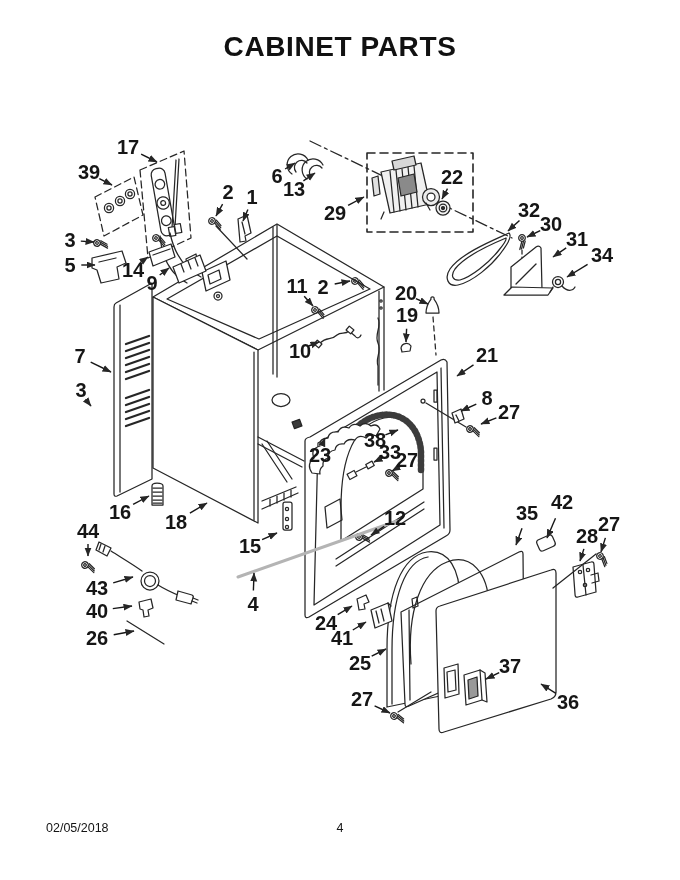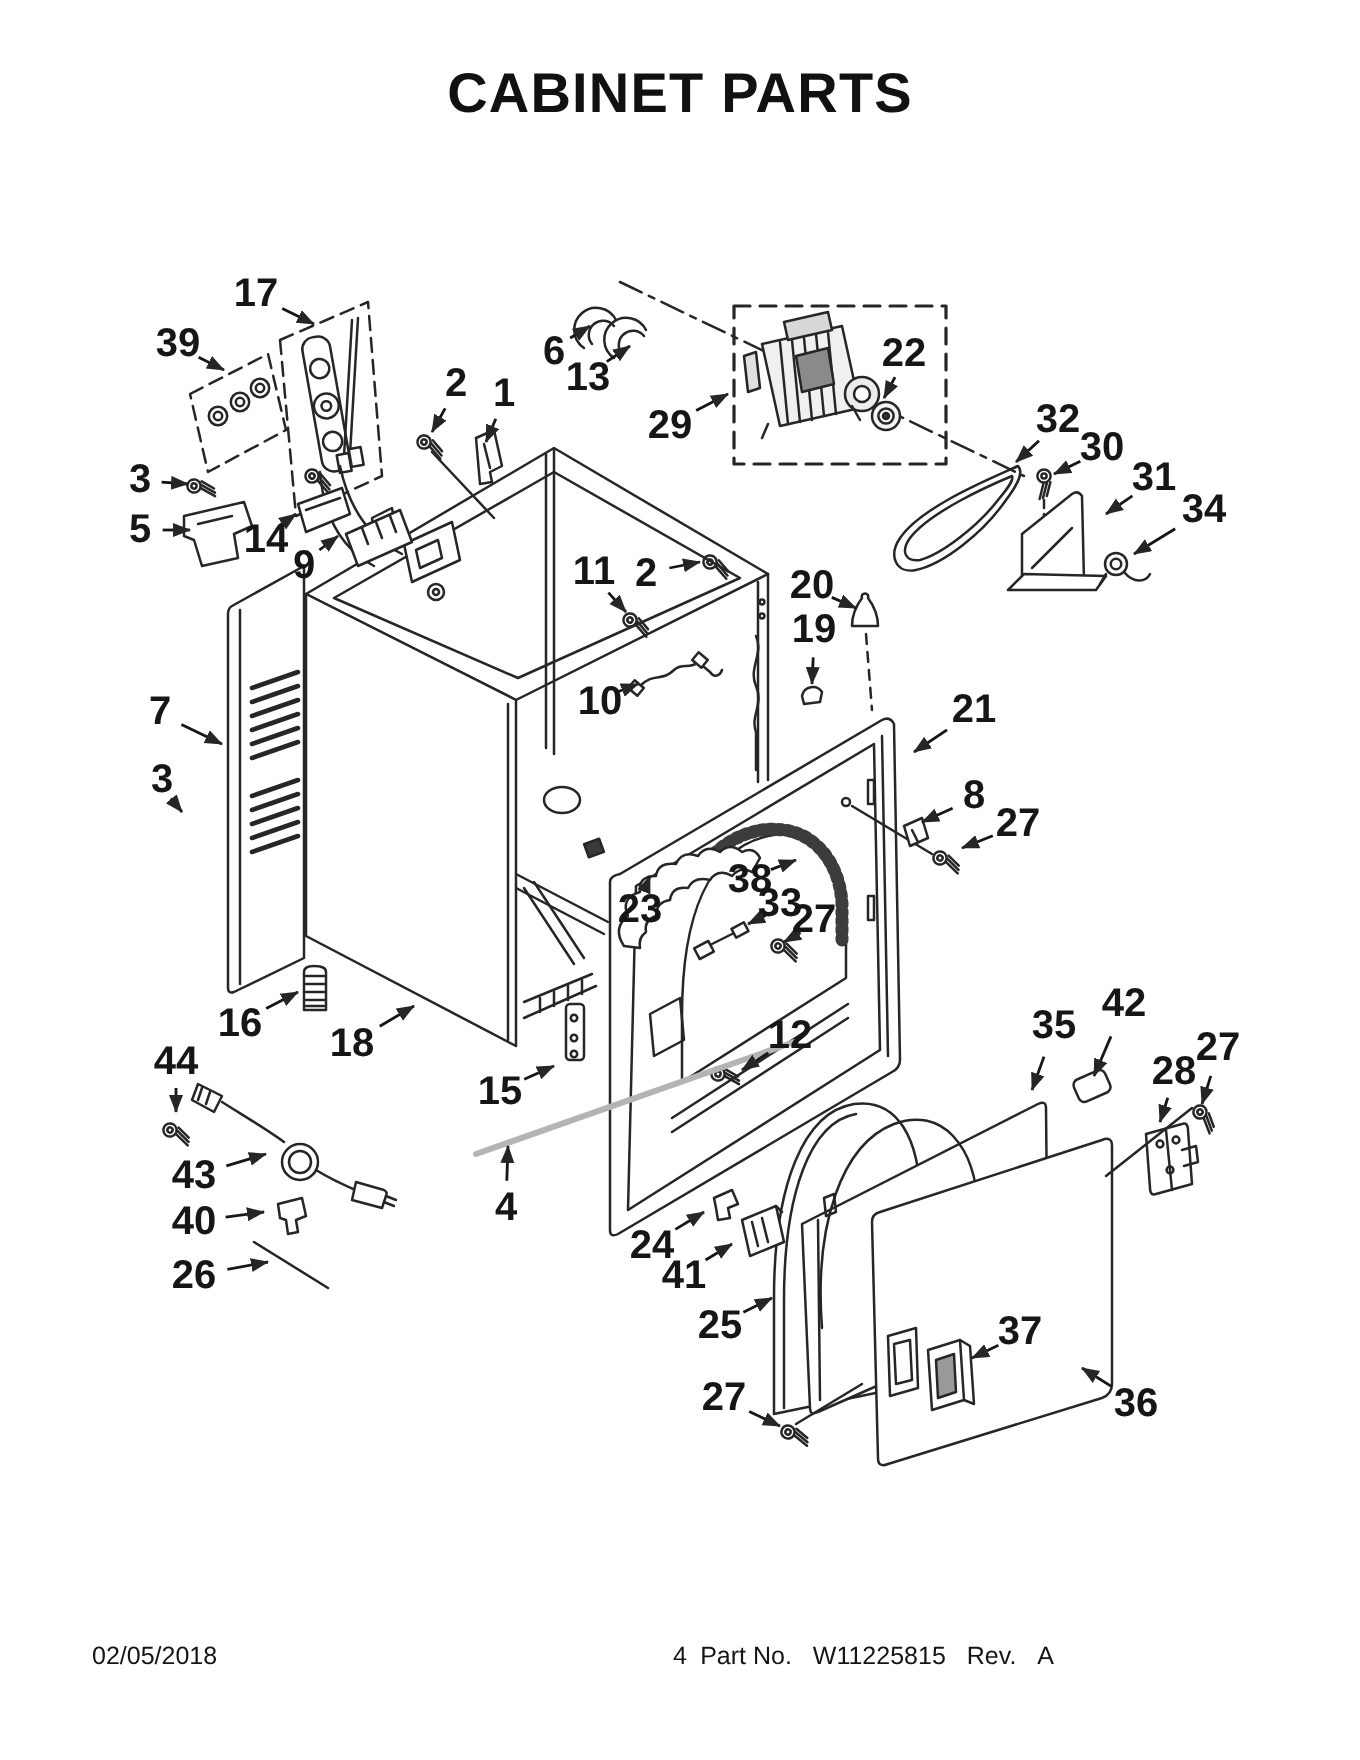--- a/index.html
+++ b/index.html
@@ -458,19 +458,13 @@
       <g>
         <line x1="113.7" y1="634.7" x2="134" y2="631" class="co-line" marker-end="url(#ah)"></line>
         <text x="97" y="638" class="co" text-anchor="middle" dominant-baseline="central">26</text>
       </g>
     </g>
 </svg>
 
 <div class="footer">
   <span class="f-date">02/05/2018</span>
   <span class="f-page">4</span>
-  <span class="f-part">
-    <span>Part No.</span>
-    <span>W11225815</span>
-    <span>Rev.</span>
-    <span>A</span>
-  </span>
 </div>
 
 </body></html>

